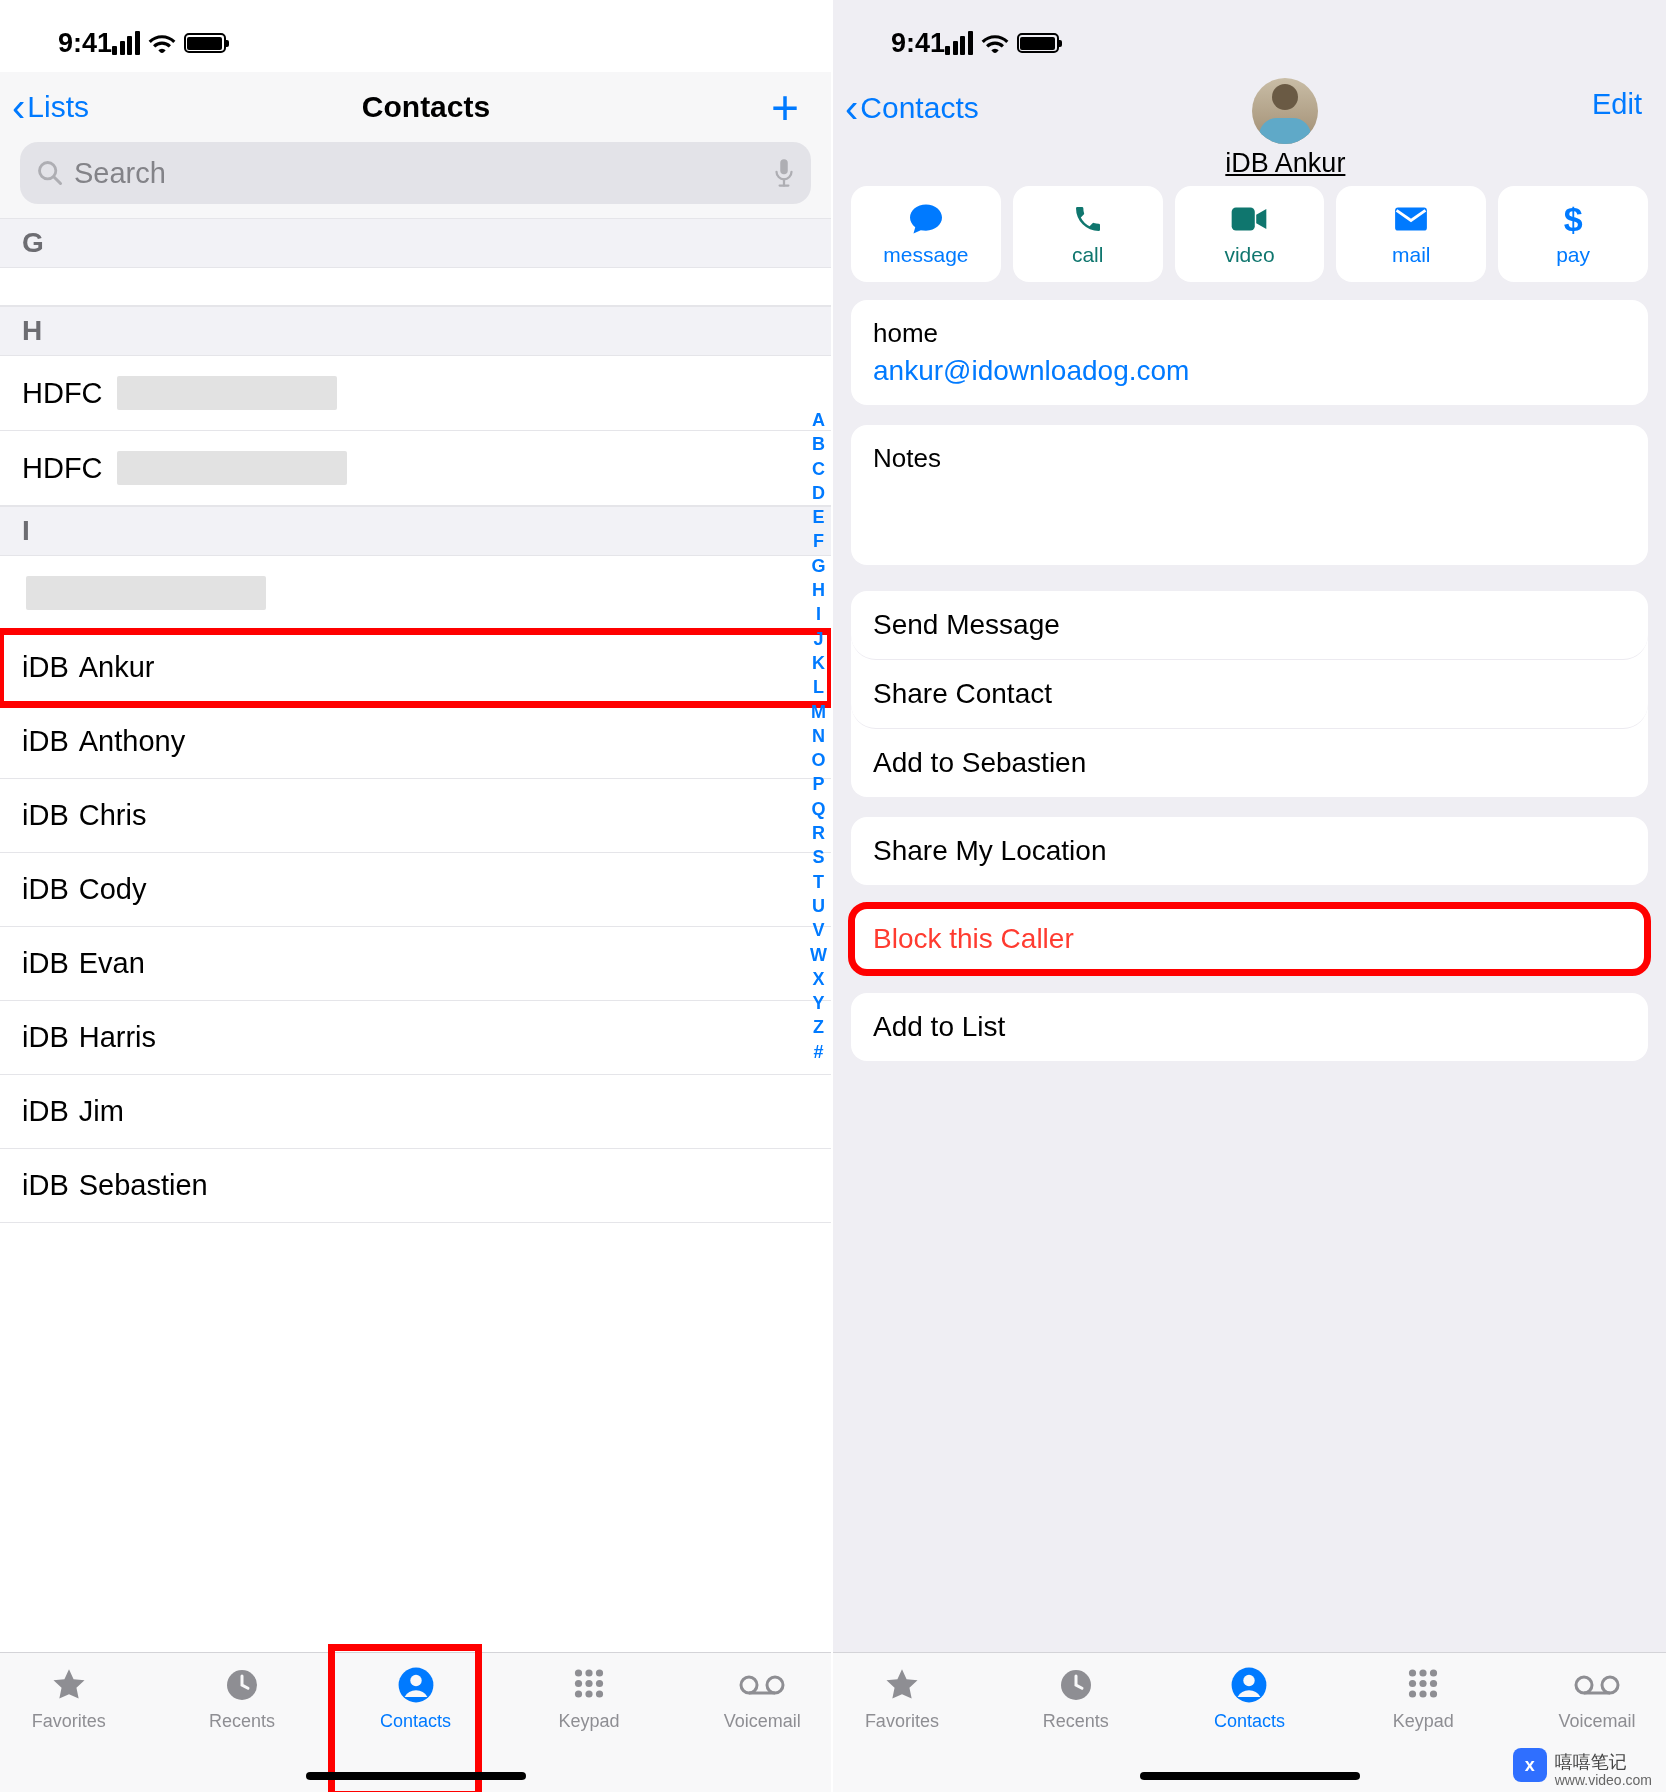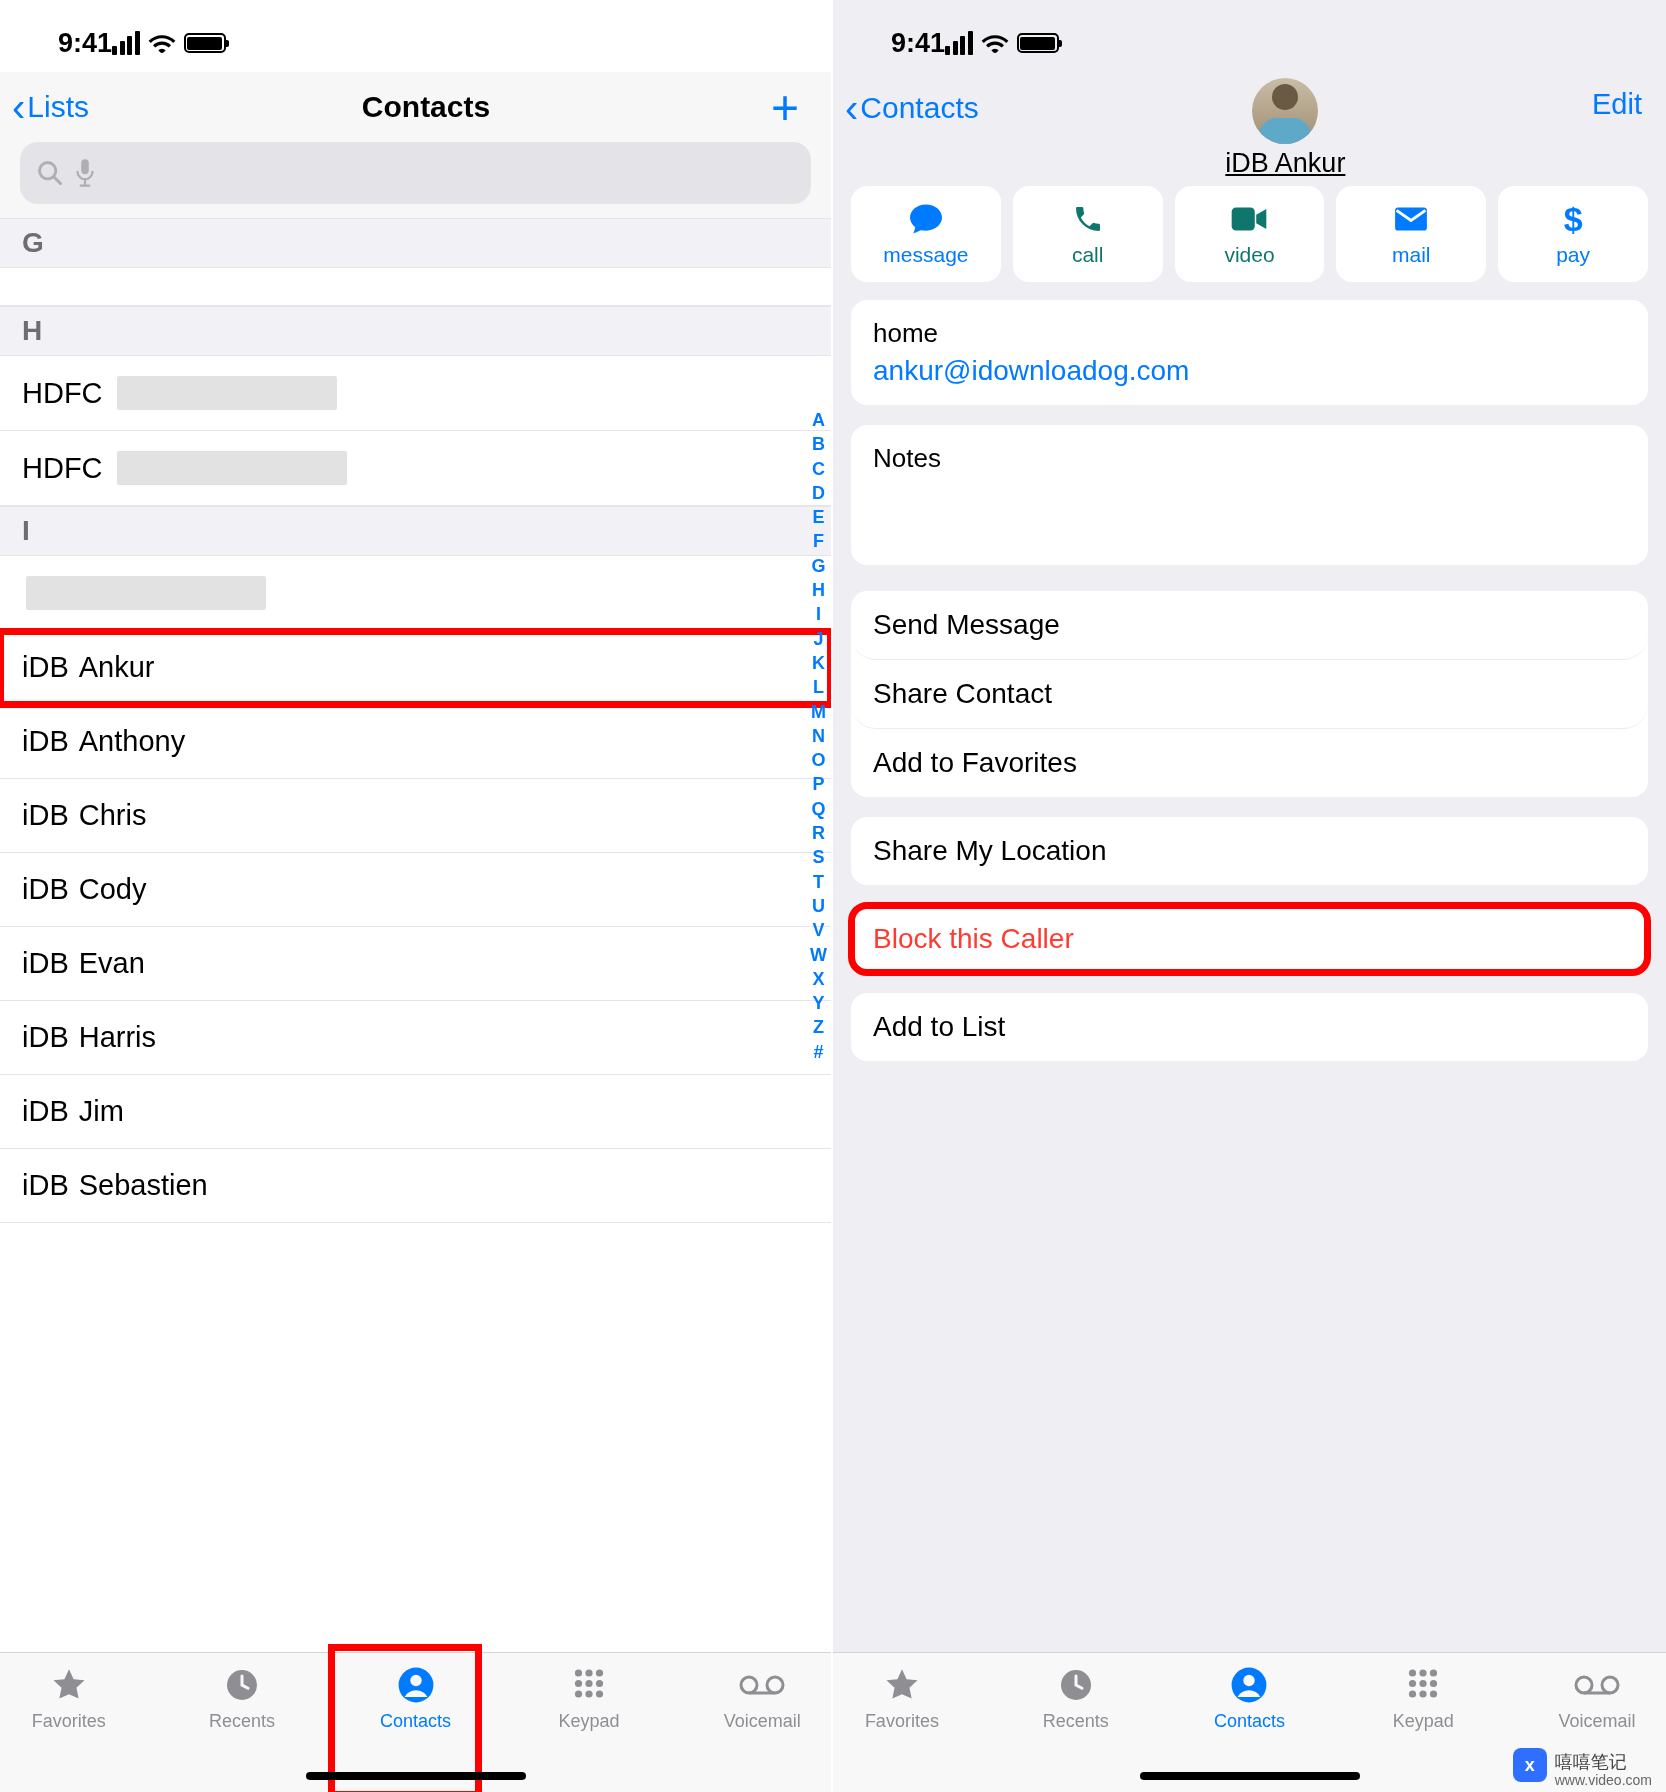--- a/index.html
+++ b/index.html
@@ -211,20 +211,21 @@
     <div class="nav-title">Contacts</div>
     <div class="plus-icon">+</div>
   </div>
 
   <div class="search-wrap">
     <div class="search-field">
       <svg class="search-icon-svg" viewBox="0 0 24 24">
           <circle cx="10" cy="10" r="7" fill="none" stroke="#838388" stroke-width="2.4"></circle>
           <line x1="15.2" y1="15.2" x2="21" y2="21" stroke="#838388" stroke-width="2.6" stroke-linecap="round"></line>
         </svg>
+      <input class="search-input" placeholder="Search" style="">
       <svg class="mic-icon-svg" viewBox="0 0 16 24">
           <rect x="5" y="1" width="6" height="12" rx="3" fill="#838388"></rect>
           <path d="M2 11a6 6 0 0012 0" fill="none" stroke="#838388" stroke-width="1.8" stroke-linecap="round"></path>
           <line x1="8" y1="17" x2="8" y2="22" stroke="#838388" stroke-width="1.8" stroke-linecap="round"></line>
           <line x1="4.5" y1="22" x2="11.5" y2="22" stroke="#838388" stroke-width="1.8" stroke-linecap="round"></line>
         </svg>
     </div>
   </div>
 
   <div class="contacts-scroll">
@@ -452,21 +453,21 @@
 
   <div class="card-group">
     <div class="card-cell notes">
       <span class="sublabel">Notes</span>
     </div>
   </div>
 
   <div class="card-group small-gap">
     <div class="card-cell link">Send Message</div>
     <div class="card-cell link">Share Contact</div>
-    <div class="card-cell link">Add to Favorites</div>
+    <div class="card-cell link">Add to Sebastien</div>
   </div>
 
   <div class="card-group small-gap">
     <div class="card-cell link">Share My Location</div>
   </div>
 
   <div class="card-group highlight-red small-gap">
     <div class="card-cell red">Block this Caller</div>
   </div>
 

